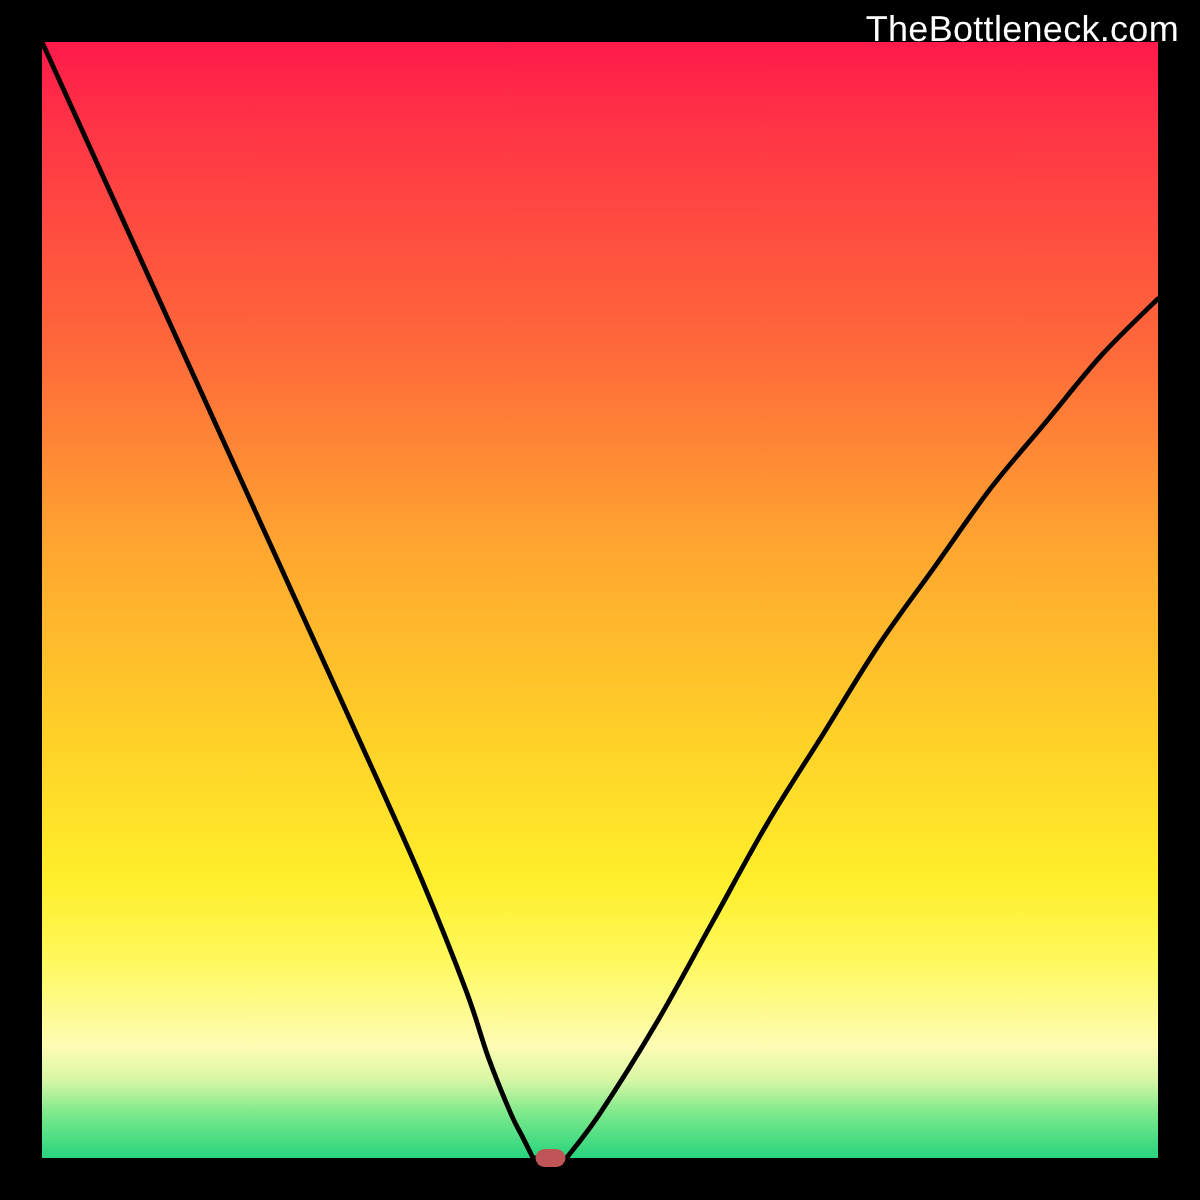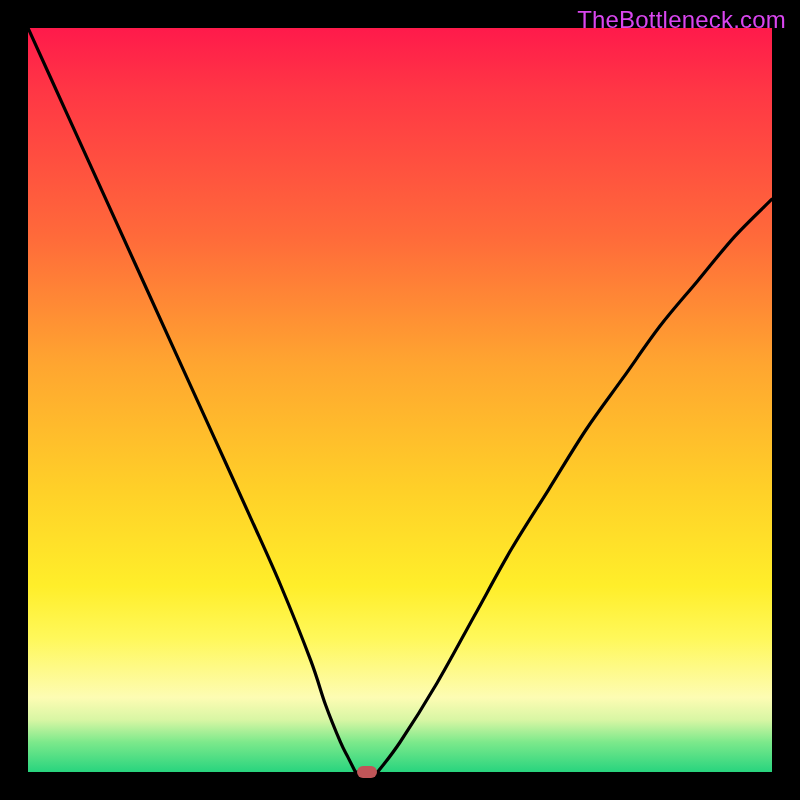--- a/index.html
+++ b/index.html
@@ -37,21 +37,21 @@
       #fdfcb3 90%,
       #d8f6a4 93%,
       #7ce98b 96%,
       #28d47e 100%
     );
   }
   .watermark {
     position: absolute;
     top: 6px;
     right: 14px;
-    color: #d946ef;
+    color: #ffffff;
     font-size: 24px;
     letter-spacing: 0.2px;
     font-weight: 500;
   }
   svg.curve {
     position: absolute;
     left: 0;
     top: 0;
     width: 744px;
     height: 744px;

